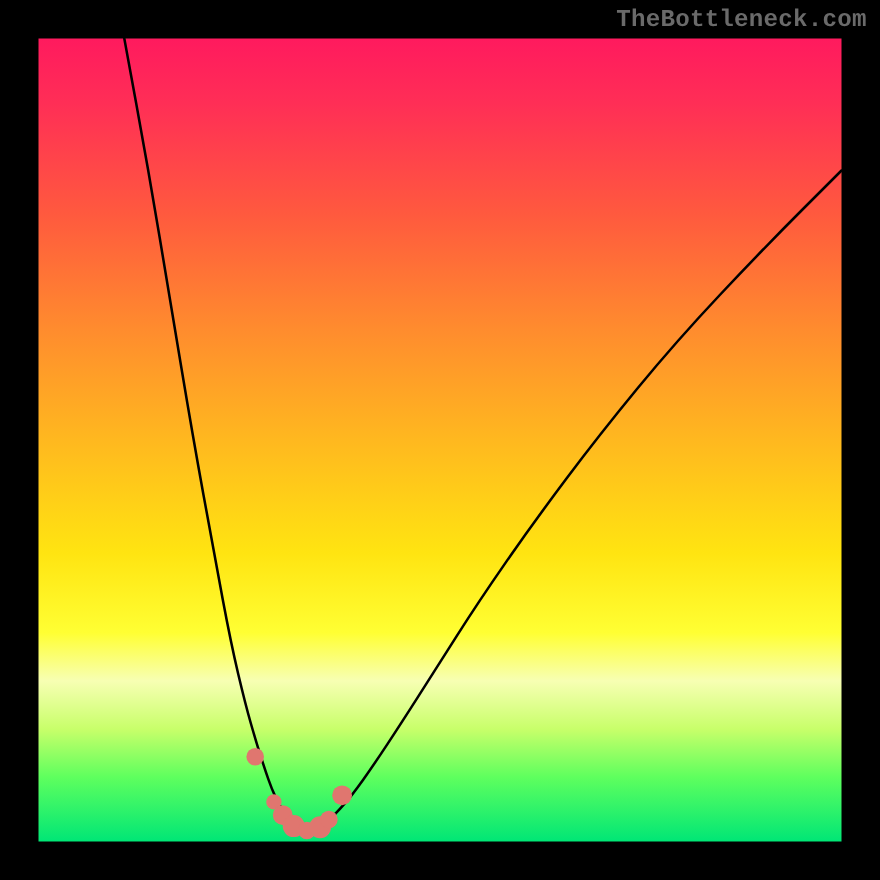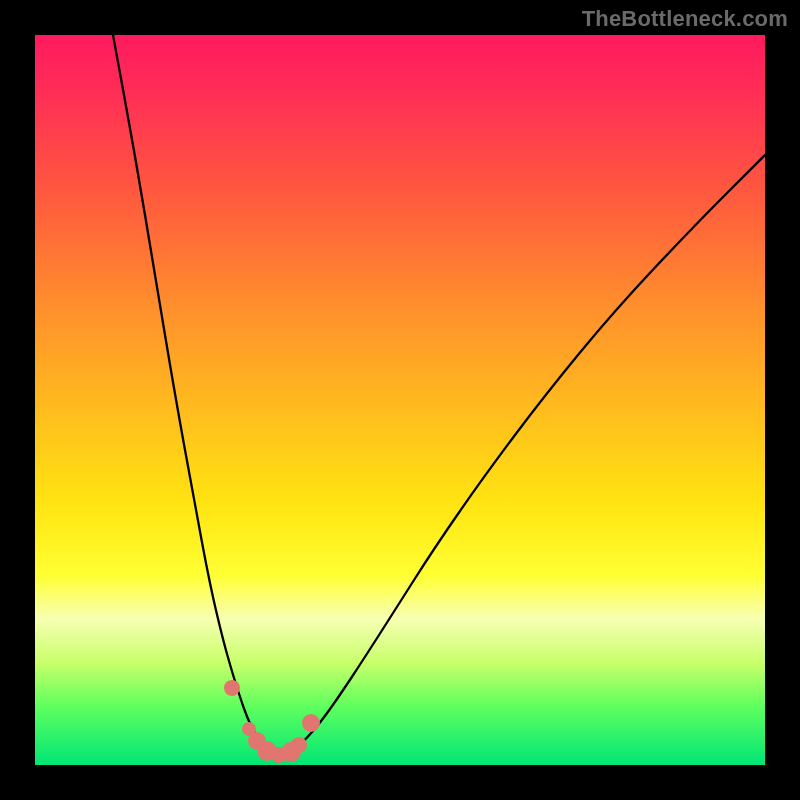--- a/index.html
+++ b/index.html
@@ -9,20 +9,21 @@
     height: 800px;
     overflow: hidden;
     background: #000;
     font-family: Arial, Helvetica, sans-serif;
   }
   .stage {
     position: relative;
     width: 800px;
     height: 800px;
     background: #000;
+    font-family: Liberation Mono, monospace;
   }
   .plot-area {
     position: absolute;
     left: 35px;
     top: 35px;
     width: 730px;
     height: 730px;
     
     background: linear-gradient(
       to bottom,

